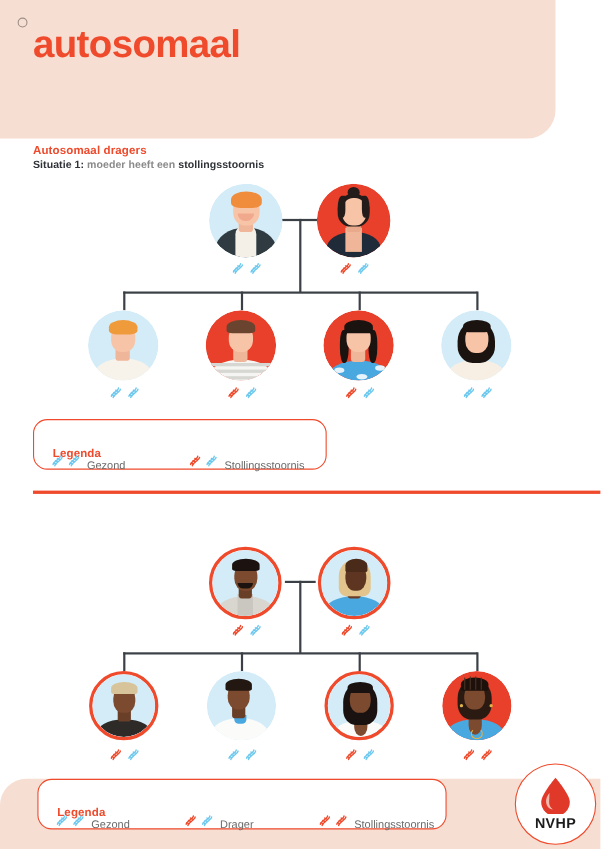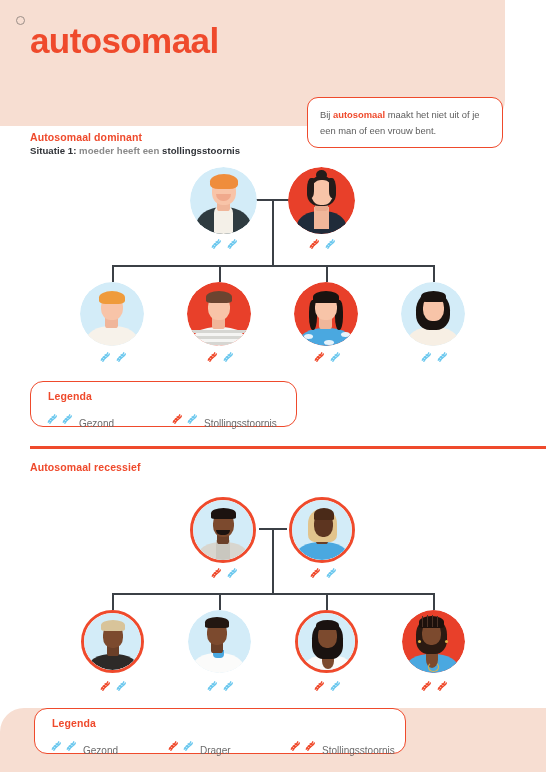--- a/index.html
+++ b/index.html
@@ -78,21 +78,21 @@
   .dna-pair{position:absolute;display:flex;gap:3px;align-items:center;justify-content:center;}
   .dna{display:block;}
 
   
   .legend{
     position:absolute;box-sizing:border-box;
     background:#fff;border:1.6px solid #ef4a2c;border-radius:13px;
   }
   .legend-title{
     color:#ef4a2c;font-size:10.5px;font-weight:bold;
-    position:absolute;left:17px;top:8px;letter-spacing:0.1px;
+    position:absolute;left:17px;top:24px;letter-spacing:0.1px;
   }
   .legend-items{position:absolute;left:14px;top:25px;display:flex;align-items:center;}
   .legend-item{display:flex;align-items:center;}
   .legend-item .lbl{font-size:10px;color:#6b6b6b;margin-left:6px;white-space:nowrap;margin-top:11px;}
   .legend-item .dnas{display:flex;gap:2px;align-items:center;}
 
   
   .logo{
     position:absolute;right:4px;bottom:4px;width:74px;height:74px;
     border-radius:50%;background:#fff;border:1.8px solid #ef4a2c;
@@ -107,26 +107,23 @@
 <div class="page">
 
   <div class="header-band"></div>
   <div class="footer-band"></div>
   <div class="corner-dot"></div>
 
   <div class="title">
     <div>autosomaal</div>
   </div>
 
-  <div class="callout">
-    <span>Bij </span><b>autosomaal</b><span> maakt het niet uit of je een man of een vrouw bent.</span>
-  </div>
 
   <div class="sec-head" style="top:131px;">
-    <div class="sec-title">Autosomaal dominant</div>
+    <div class="sec-title">Autosomaal dragers</div>
     <div class="sec-sub">
       <b>Situatie 1:</b><span> moeder heeft een </span><b>stollingsstoornis</b>
     </div>
   </div>
 
   <div>
 
     <div class="ln ln-h" style="left:245px;top:199px;width:55px;"></div>
     <div class="ln ln-v" style="left:272px;top:199px;height:67px;"></div>
 
@@ -374,21 +371,20 @@
             </svg>
         </span>
         <span class="lbl">Stollingsstoornis</span>
       </div>
     </div>
   </div>
 
   <div class="divider"></div>
 
   <div class="sec-head" style="top:461px;">
-    <div class="sec-title">Autosomaal recessief</div>
   </div>
 
   <div>
     <div class="ln ln-h" style="left:259px;top:528px;width:28px;"></div>
     <div class="ln ln-v" style="left:272px;top:528px;height:66px;"></div>
     <div class="ln ln-h" style="left:112px;top:593px;width:322px;"></div>
     <div class="ln ln-v" style="left:112px;top:593px;height:17px;"></div>
     <div class="ln ln-v" style="left:219px;top:593px;height:17px;"></div>
     <div class="ln ln-v" style="left:326px;top:593px;height:17px;"></div>
     <div class="ln ln-v" style="left:433px;top:593px;height:17px;"></div>
@@ -651,14 +647,21 @@
                 <path d="M10 12.6 L13.8 14.4"></path>
                 <path d="M13.2 8.7 L17 10.5"></path>
               </g>
             </svg>
         </span>
         <span class="lbl">Stollingsstoornis</span>
       </div>
     </div>
   </div>
 
+  <div class="logo">
+    <svg width="30" height="34" viewBox="0 0 30 34">
+      <path d="M15 1 C15 1 28 16 28 23 A13 13 0 0 1 2 23 C2 16 15 1 15 1 Z" fill="#e0392a"></path>
+      <path d="M9.5 15 C6 19 5.5 24 8 27.5 C9.3 29.3 11 30 12.6 30 C10.2 28.2 9 25.6 9.2 22.5 C9.3 20 9.6 17.3 9.5 15 Z" fill="#f2b9ad"></path>
+    </svg>
+    <div class="logo-text">NVHP</div>
+  </div>
 
 </div>
 
 </body></html>

